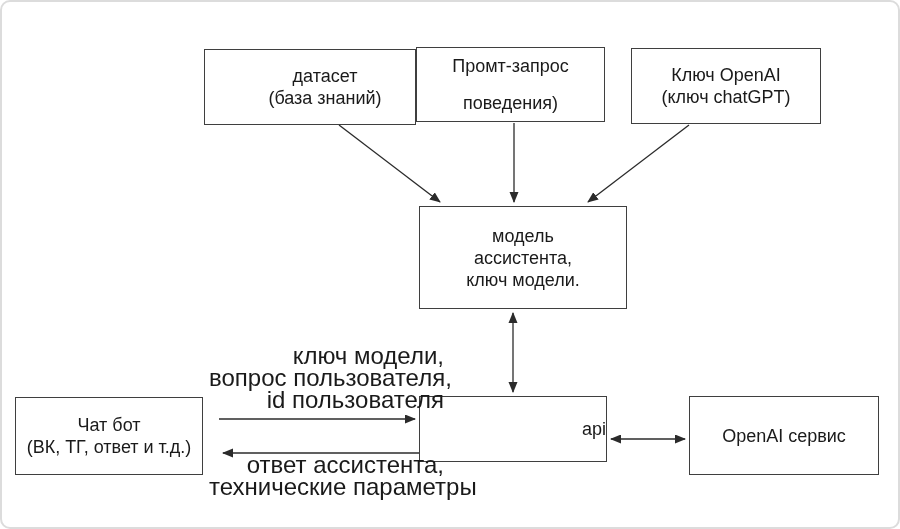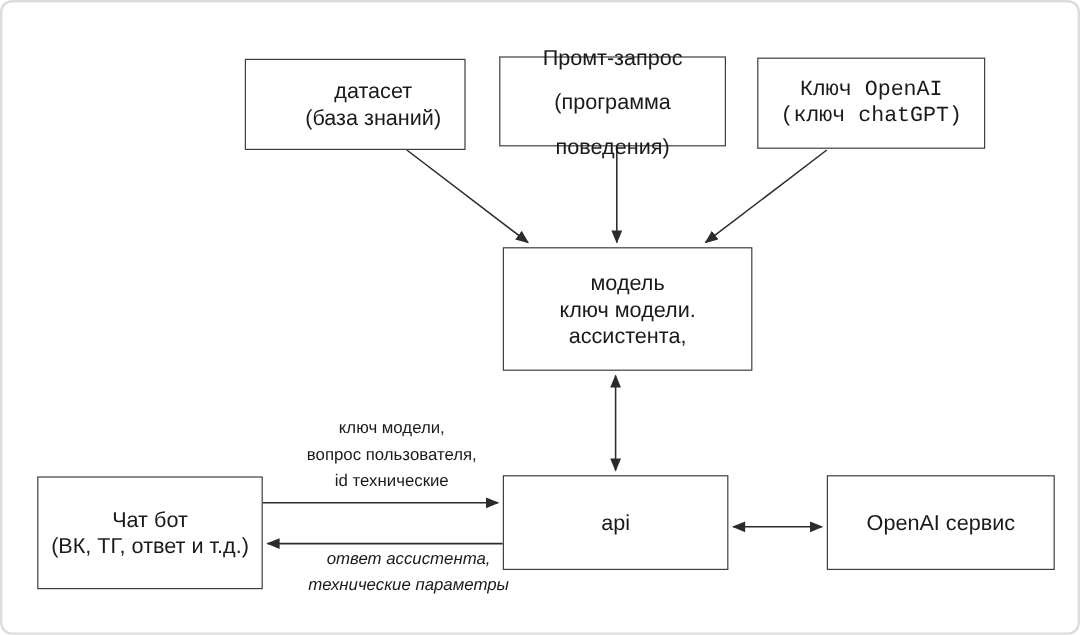--- a/index.html
+++ b/index.html
@@ -34,37 +34,37 @@
     display: flex;
     flex-direction: column;
     justify-content: center;
     text-align: center;
     font-size: 18px;
     line-height: 22px;
     white-space: nowrap;
   }
   .edge-label {
     position: absolute;
-    text-align: center;
-    font-size: 14px;
+    text-align: right;
+    font-size: 24px;
     line-height: 22px;
     white-space: nowrap;
   }
   .node span, .edge-label span { display: block; }
 
-  #node-dataset        { left: 202px; top: 47px;  width: 184px; height: 76px; padding-left: 30px; }
+  #node-dataset        { left: 202px; top: 47px;  width: 212px; height: 76px; padding-left: 30px; }
   #node-prompt         { left: 414px; top: 45px;  width: 189px; height: 75px; gap: 15px; }
-  #node-openai-key     { left: 629px; top: 46px;  width: 190px; height: 76px; font-family: Liberation Mono, monospace; }
+  #node-openai-key     { left: 629px; top: 46px;  width: 190px; height: 76px; }
   #node-model          { left: 417px; top: 204px; width: 208px; height: 103px; }
-  #node-chat-bot       { left: 29px;  top: 395px; width: 188px; height: 94px; }
-  #node-api            { left: 417px; top: 394px; width: 188px; height: 79px; }
+  #node-chat-bot       { left: 13px;  top: 395px; width: 188px; height: 78px; }
+  #node-api            { left: 417px; top: 394px; width: 188px; height: 66px; align-items: flex-end; }
   #node-openai-service { left: 687px; top: 394px; width: 190px; height: 79px; }
 
   #edge-label-request  { left: 207px; top: 343px; width: 235px; }
-  #edge-label-response { left: 221px; top: 452px; width: 235px; font-style: italic; }
+  #edge-label-response { left: 207px; top: 452px; width: 235px; }
 </style>
 </head>
 <body>
 
 <div class="canvas">
 
   <svg class="arrows" viewBox="0 0 900 529" xmlns="http://www.w3.org/2000/svg">
     <defs>
       <marker id="ah" markerWidth="12" markerHeight="10" refX="10" refY="4.5" orient="auto" markerUnits="userSpaceOnUse">
         <path d="M0,0 L11,4.5 L0,9 Z" fill="#2b2b2b"></path>
@@ -82,52 +82,51 @@
     <line x1="609" y1="437" x2="683" y2="437" stroke="#2b2b2b" stroke-width="1.3" marker-start="url(#ah-start)" marker-end="url(#ah)"></line>
   </svg>
 
   <div class="node" id="node-dataset">
     <span>датасет</span>
     <span>(база знаний)</span>
   </div>
 
   <div class="node" id="node-prompt">
     <span>Промт-запрос</span>
-    <span>(программа</span>
     <span>поведения)</span>
   </div>
 
   <div class="node" id="node-openai-key">
     <span>Ключ OpenAI</span>
     <span>(ключ chatGPT)</span>
   </div>
 
   <div class="node" id="node-model">
     <span>модель</span>
+    <span>ассистента,</span>
     <span>ключ модели.</span>
-    <span>ассистента,</span>
   </div>
 
   <div class="node" id="node-chat-bot">
     <span>Чат бот</span>
     <span>(ВК, ТГ, ответ и т.д.)</span>
   </div>
 
   <div class="node" id="node-api">
     <span>api</span>
   </div>
 
   <div class="node" id="node-openai-service">
     <span>OpenAI сервис</span>
   </div>
 
   <div class="edge-label" id="edge-label-request">
     <span>ключ модели,</span>
     <span>вопрос пользователя,</span>
-    <span>id технические</span>
+    <span>id пользователя</span>
   </div>
 
   <div class="edge-label" id="edge-label-response">
     <span>ответ ассистента,</span>
     <span>технические параметры</span>
   </div>
 
 </div>
 
 </body></html>

